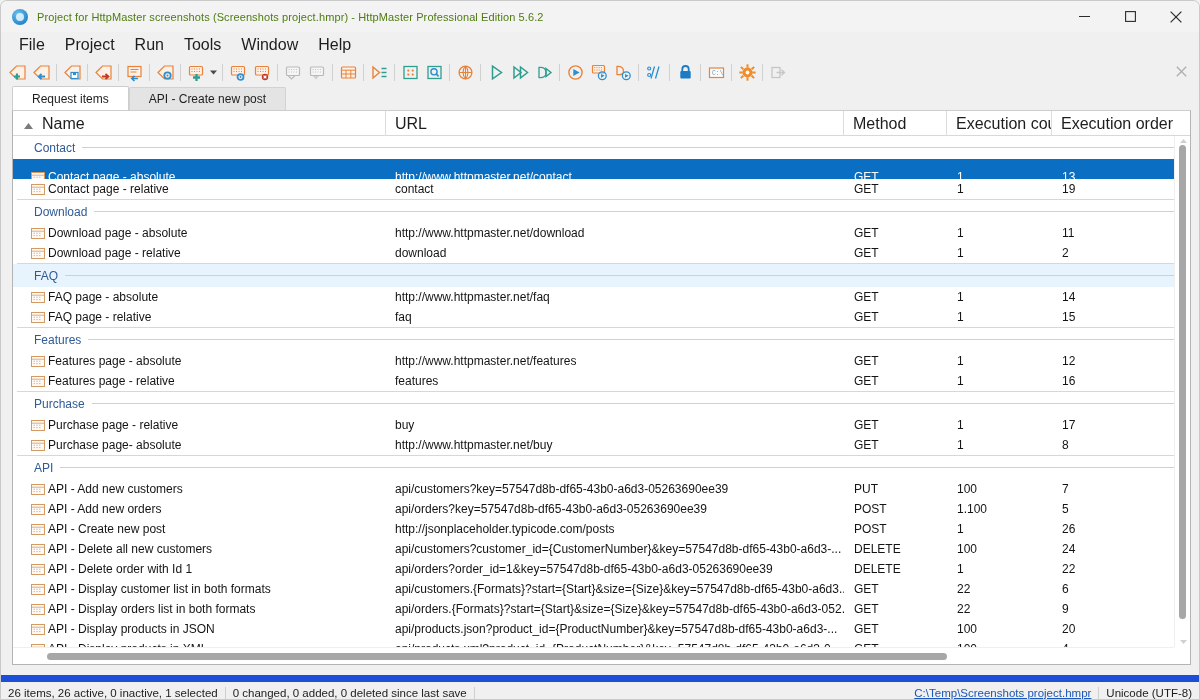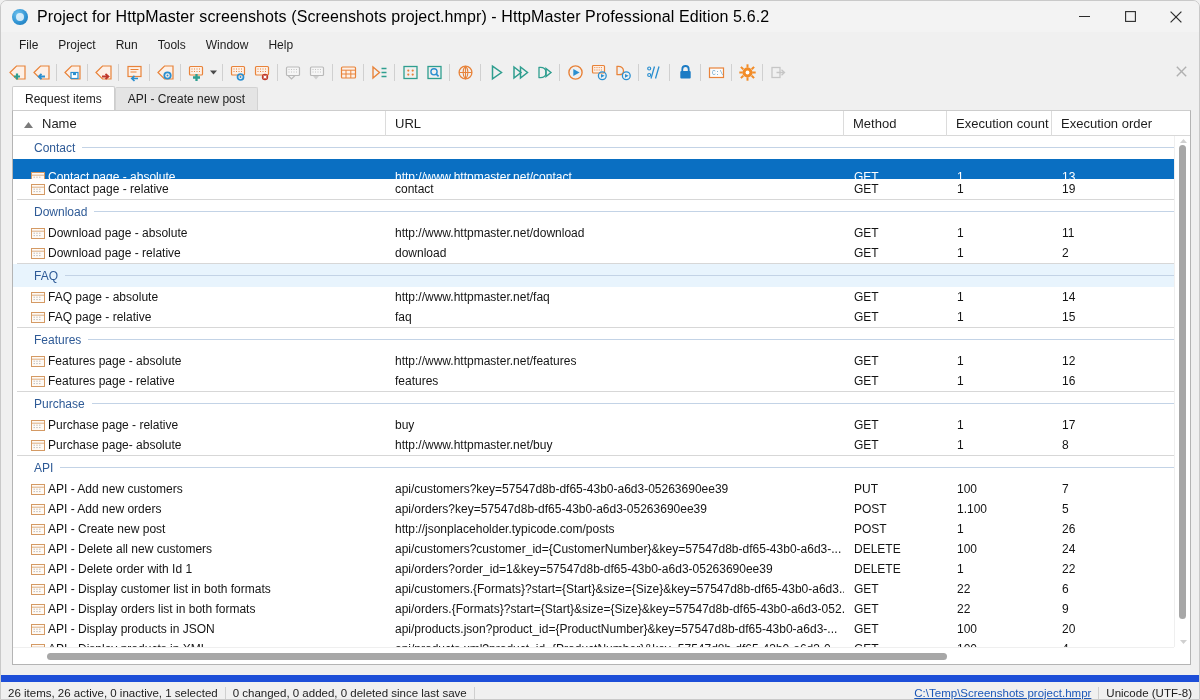--- a/index.html
+++ b/index.html
@@ -39,21 +39,21 @@
   }
   #app-icon::after {
     content: "";
     position: absolute; left: 4px; top: 4px;
     width: 8px; height: 8px;
     border-radius: 50%;
     background: #eaf6fd;
     opacity: .85;
   }
   #window-title {
-    font-size: 16px; color: #000000;
+    font-size: 11px; color: #4d7c0f;
     white-space: nowrap;
     letter-spacing: .1px;
   }
   #win-buttons {
     position: absolute; right: 0; top: 0;
     height: 31px; display: flex;
   }
   .win-btn {
     width: 46px; height: 31px;
     display: flex; align-items: center; justify-content: center;
@@ -61,21 +61,21 @@
   .win-btn svg { display: block; }
 
   
   #menubar {
     height: 26px; flex: 0 0 26px;
     background: #f0f0f0;
     display: flex; align-items: center;
     padding-left: 8px;
   }
   .menu-item {
-    font-size: 12px; color: #1d1d1d;
+    font-size: 16px; color: #1d1d1d;
     padding: 4px 10px 5px 10px;
     white-space: nowrap;
   }
 
   
   #toolbar {
     height: 28px; flex: 0 0 28px;
     background: #f0f0f0;
     display: flex; align-items: center;
     padding-left: 4px;
@@ -106,21 +106,21 @@
   
   #tabstrip {
     height: 24px; flex: 0 0 24px;
     background: #f0f0f0;
     display: flex; align-items: flex-end;
     padding-left: 11px;
     position: relative;
   }
   .tab {
     height: 23px;
-    padding: 0 12px;
+    padding: 0 19px;
     font-size: 12px; color: #1d1d1d;
     display: flex; align-items: center;
     background: #e4e4e4;
     border: 1px solid #d2d2d2;
     border-bottom: none;
     border-radius: 2px 2px 0 0;
     white-space: nowrap;
     position: relative;
   }
   .tab.active {
@@ -144,21 +144,21 @@
 
   
   #gridheader {
     flex: 0 0 25px; height: 25px;
     display: flex;
     background: #ffffff;
     border-bottom: 1px solid #d8d8d8;
     position: relative;
   }
   .hcell {
-    font-size: 13px; color: #1d1d1d;
+    font-size: 16px; color: #1d1d1d;
     display: flex; align-items: center;
     padding-left: 9px;
     border-right: 1px solid #dcdcdc;
     height: 25px;
     white-space: nowrap;
     overflow: hidden;
     position: relative;
   }
   .hcell:last-child { border-right: none; text-align: right; }
   .hcell .sortarrow {

